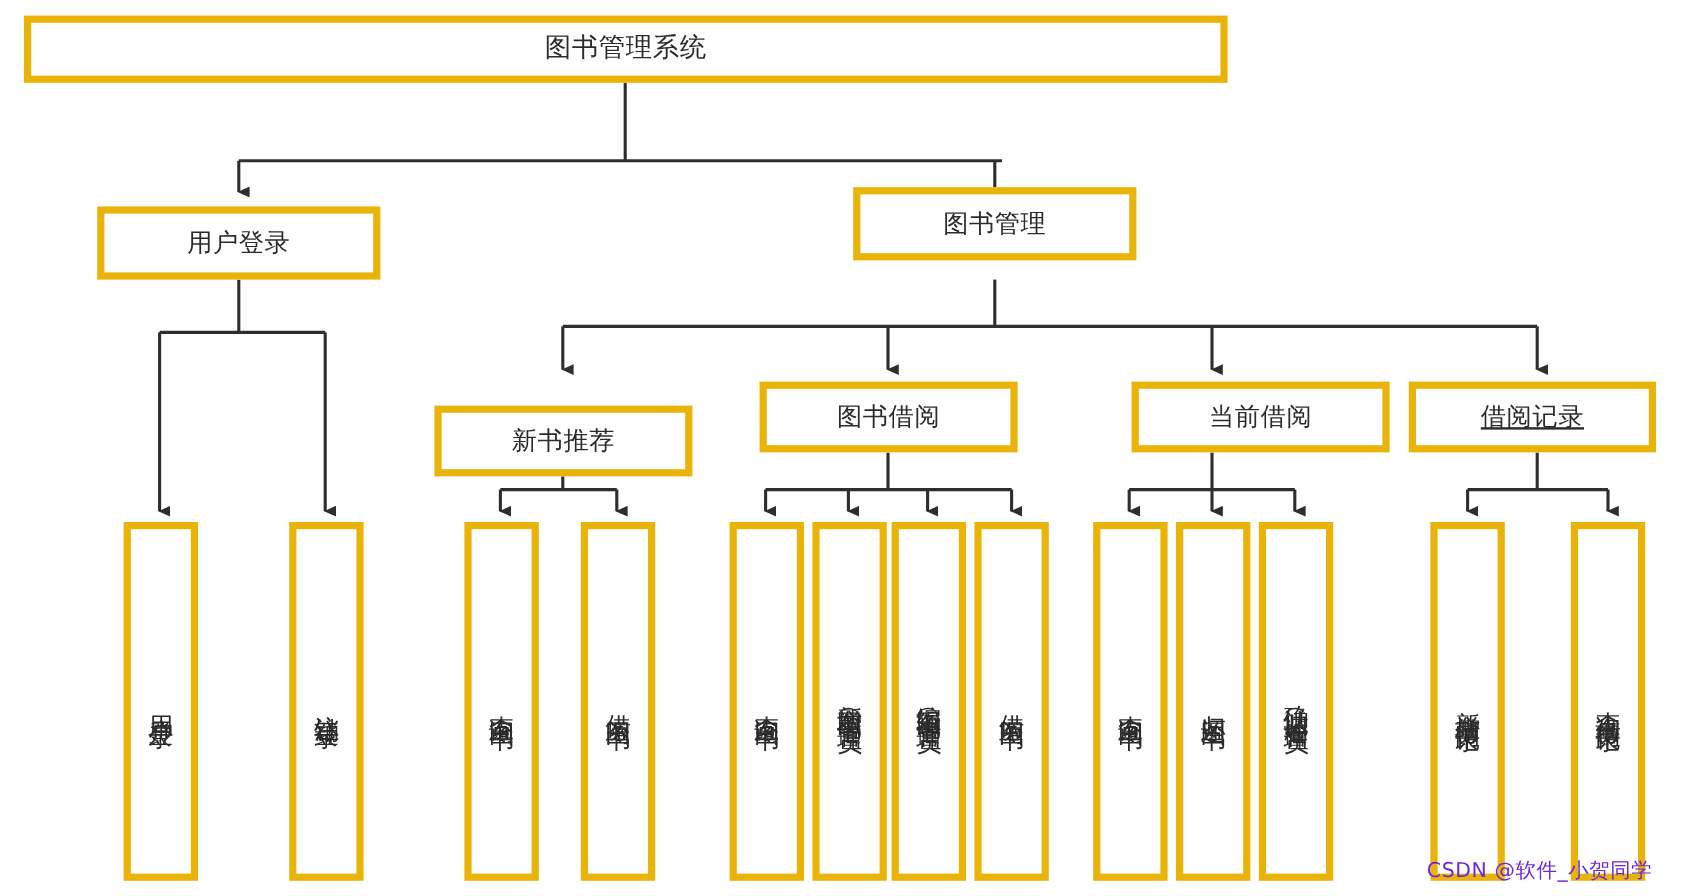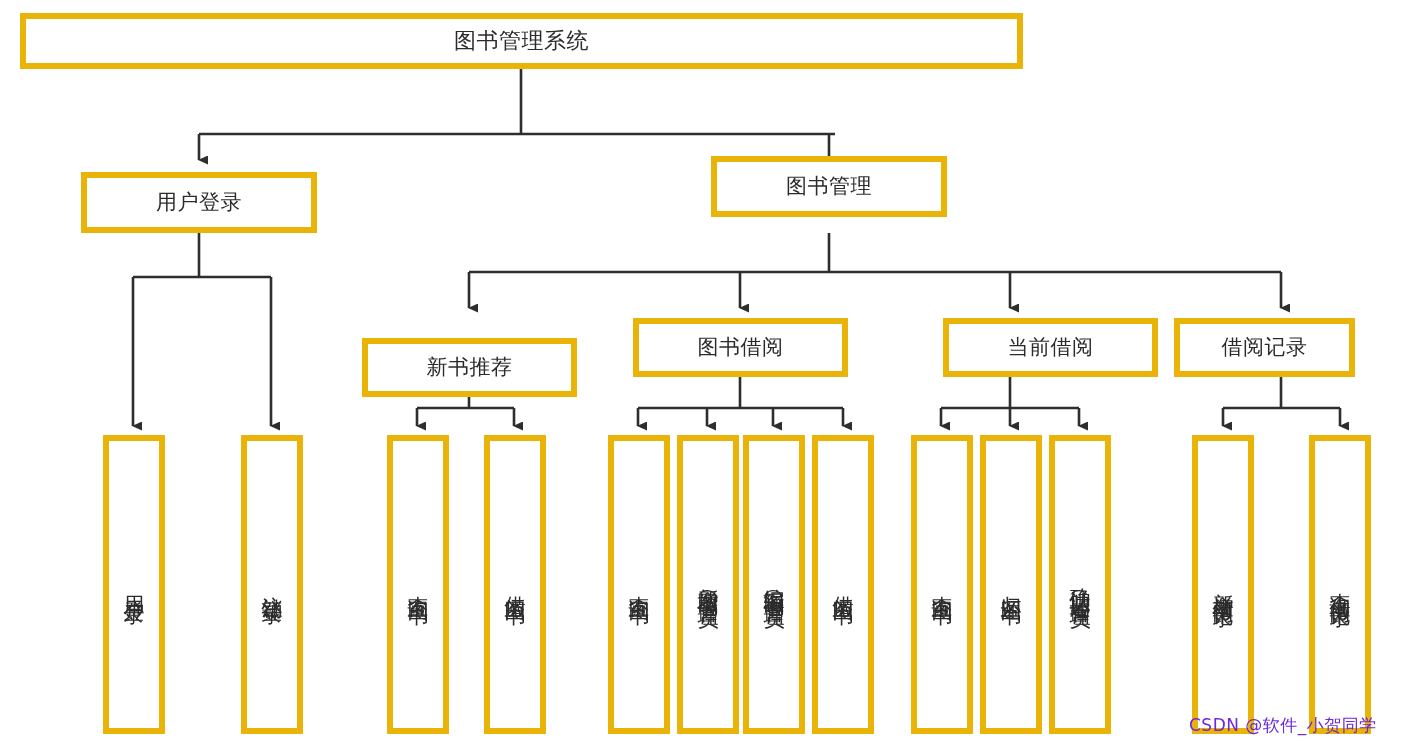--- a/index.html
+++ b/index.html
@@ -142,21 +142,21 @@
   </div>
 
   <div class="node horiz" style="left:633px; top:318px; width:215px; height:59px;">
     <span>图书借阅</span>
   </div>
 
   <div class="node horiz" style="left:903px; top:318px; width:215px; height:59px;margin-left:40px;">
     <span>当前借阅</span>
   </div>
 
-  <div class="node horiz" style="left:1174px; top:318px; width:181px; height:59px;">
+  <div class="node horiz" style="left:1174px; top:318px; width:206px; height:59px;text-decoration:underline;">
     <span>借阅记录</span>
   </div>
 
   <div class="node vert" style="left:103px; top:435px; width:62px; height:299px;">
     <span class="vtext">用户登录</span>
   </div>
 
   <div class="node vert" style="left:241px; top:435px; width:62px; height:299px;">
     <span class="vtext">注销登录</span>
   </div>

